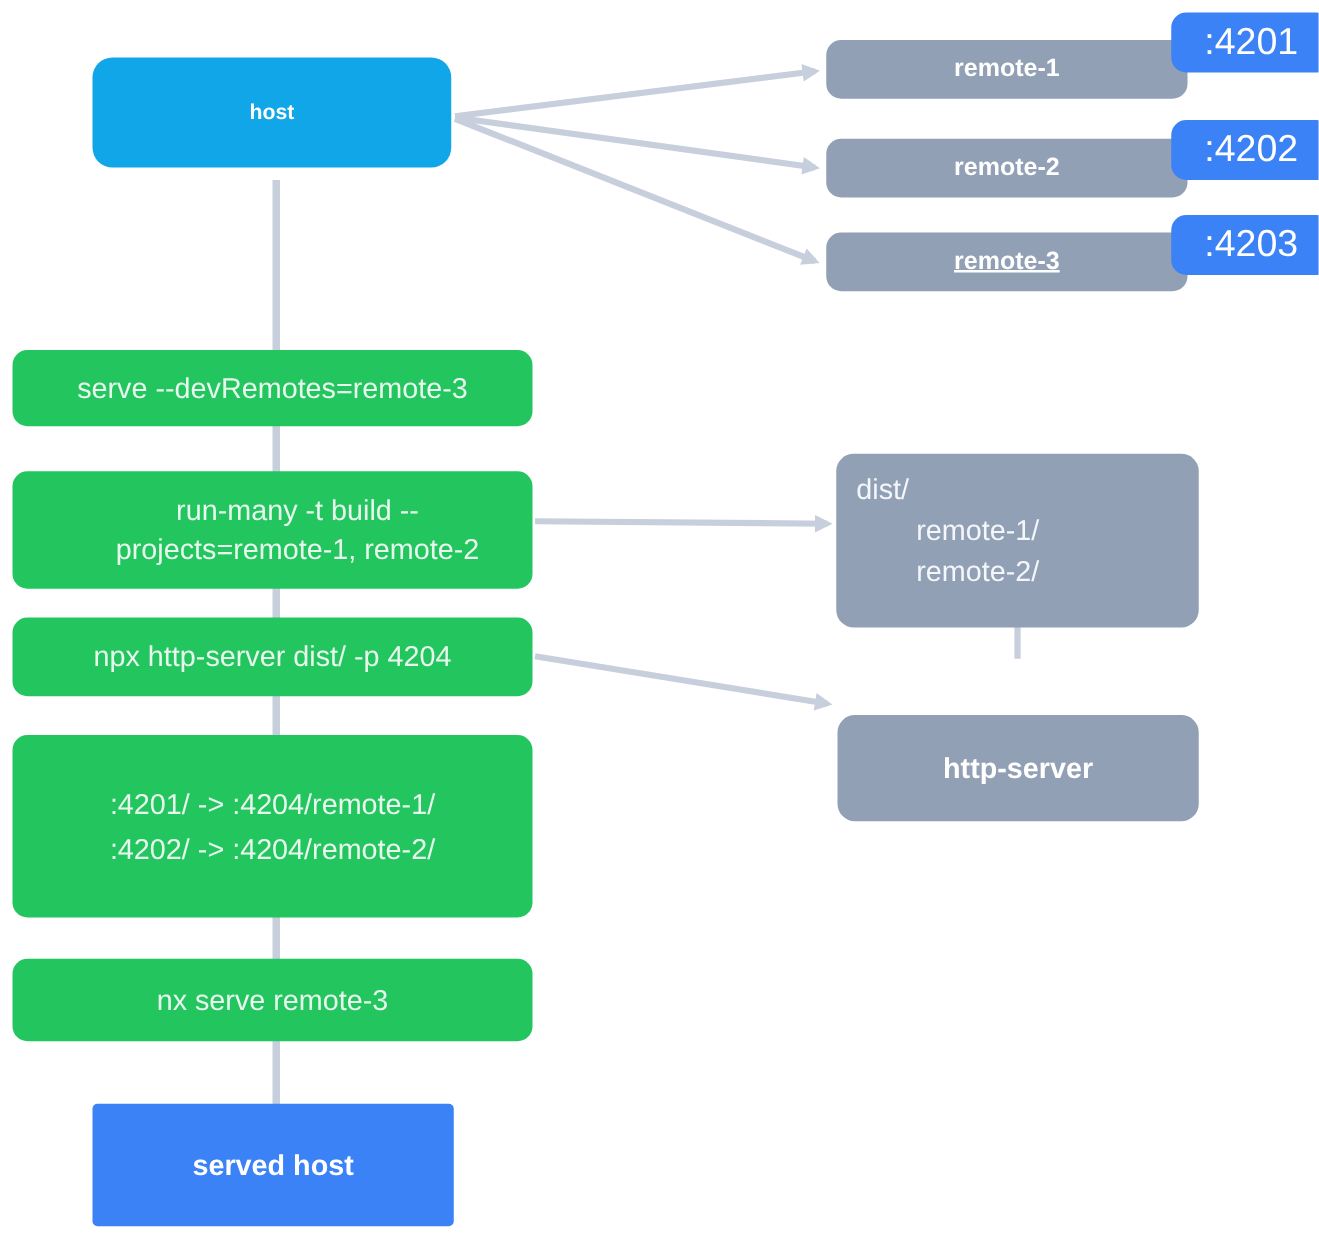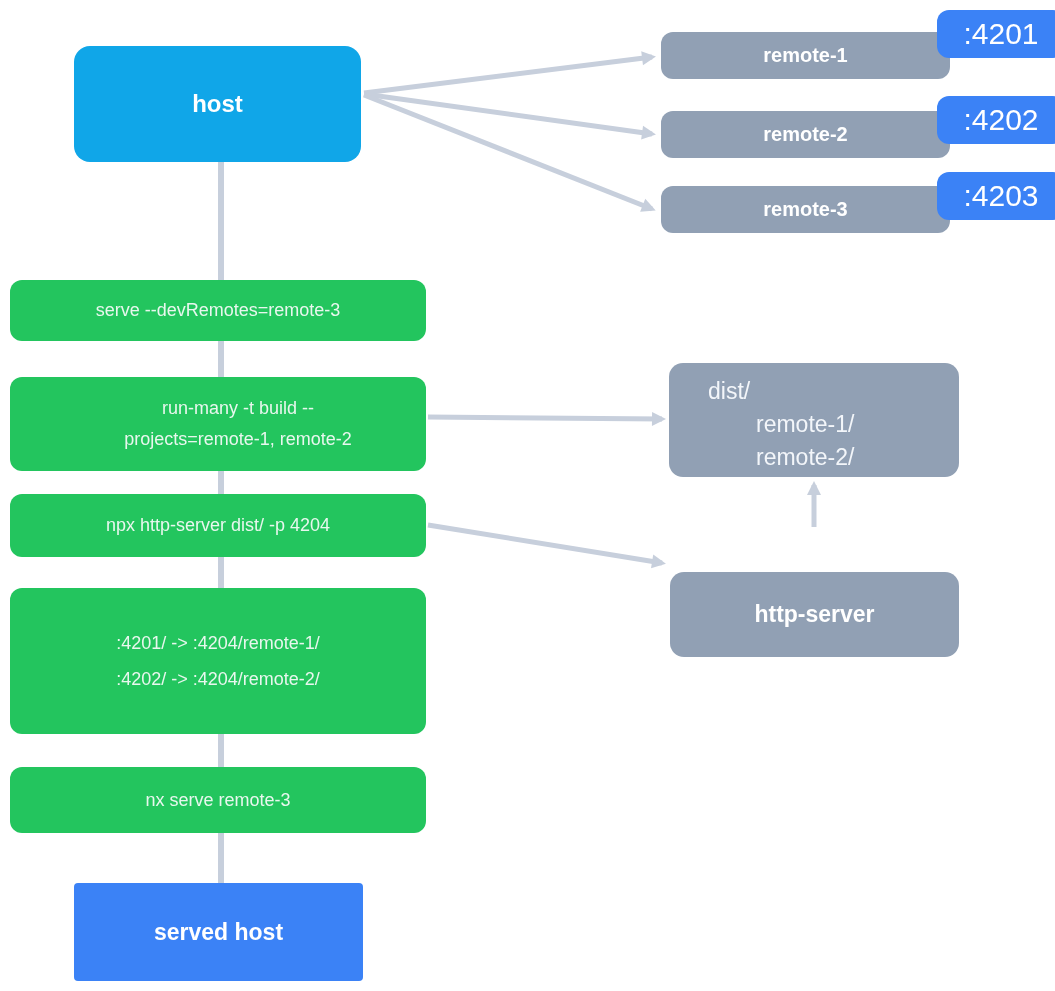--- a/index.html
+++ b/index.html
@@ -25,78 +25,78 @@
   .node {
     position: absolute;
     z-index: 1;
     display: flex;
     align-items: center;
     justify-content: center;
     color: #ffffff;
     box-sizing: border-box;
   }
   .host {
-    left: 74px; top: 46px; width: 287px; height: 116px;
+    left: 74px; top: 46px; width: 287px; height: 88px;
     background: var(--host-blue);
     border-radius: 16px;
-    font-weight: 700; font-size: 24px;
+    font-weight: 700; font-size: 17px;
   }
   .served {
     left: 74px; top: 883px; width: 289px; height: 98px;
     background: var(--accent-blue);
     border-radius: 4px;
     font-weight: 700; font-size: 23px;
   }
   .remote {
     left: 661px; width: 289px; height: 47px;
     background: var(--gray);
     border-radius: 12px;
     font-weight: 700; font-size: 20px;
   }
   .remote-1 { top: 32px; }
   .remote-2 { top: 111px; text-align: right; }
-  .remote-3 { top: 186px; }
+  .remote-3 { top: 186px; text-decoration: underline; }
   .badge {
     left: 917px; width: 128px; height: 48px;
     background: var(--accent-blue);
     border-radius: 12px;
     font-size: 30px;
     z-index: 2;
     margin-left: 20px;
   }
   .badge-1 { top: 10px; }
   .badge-2 { top: 96px; }
   .badge-3 { top: 172px; }
 
   .step {
     left: 10px; width: 416px;
     background: var(--green);
     border-radius: 12px;
     color: var(--green-text);
-    font-size: 18px;
+    font-size: 23px;
     text-align: center;
     flex-direction: column;
   }
   .step-1 { top: 280px; height: 61px; }
   .step-2 { top: 377px; height: 94px; padding-left: 40px; }
   .step-3 { top: 494px; height: 63px; }
   .step-4 { top: 588px; height: 146px; }
   .step-5 { top: 767px; height: 66px; text-align: right; }
   .step .line { display: block; line-height: 31px; }
   .step-4 .title { display: block; line-height: 33px; margin-bottom: 30px; }
   .step-4 .line { line-height: 36px; }
 
   .dist {
-    left: 669px; top: 363px; width: 290px; height: 114px;
+    left: 669px; top: 363px; width: 290px; height: 139px;
     background: var(--gray);
     border-radius: 14px;
     color: #F3F6FA;
     font-size: 23px;
     display: block;
-    padding: 12px 0 0 39px;
+    padding: 12px 0 0 16px;
   }
   .dist .row { display: block; line-height: 33px; text-align: left; }
   .dist .indent { padding-left: 48px; }
 
   .http {
     left: 670px; top: 524px; width: 289px; height: 85px;
     background: var(--gray);
     border-radius: 14px;
     font-weight: 700; font-size: 23px; margin-top: 48px;
   }

